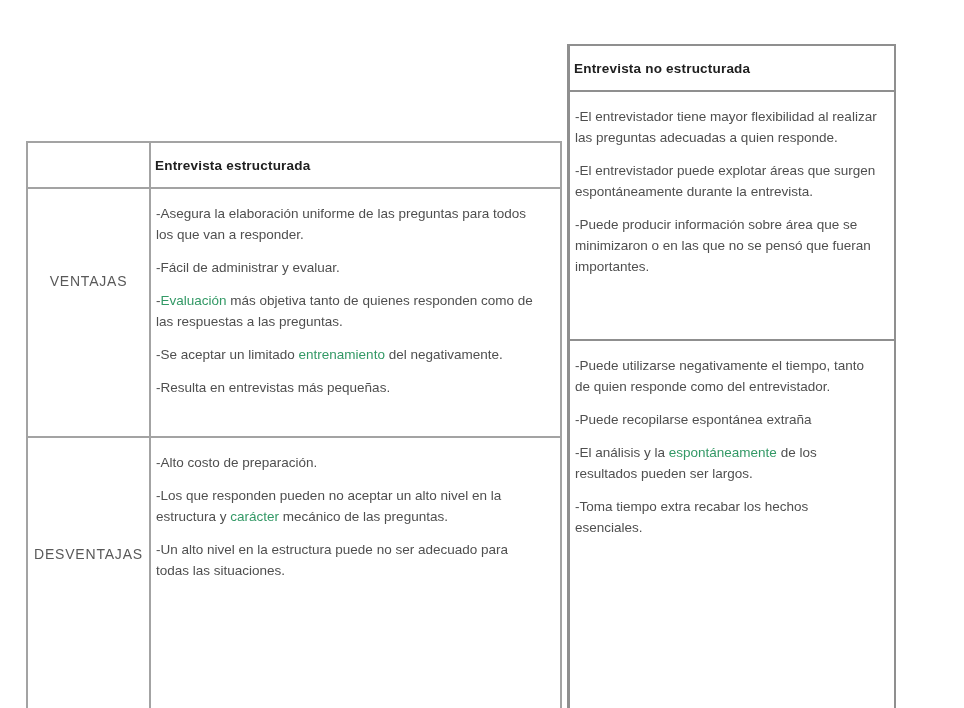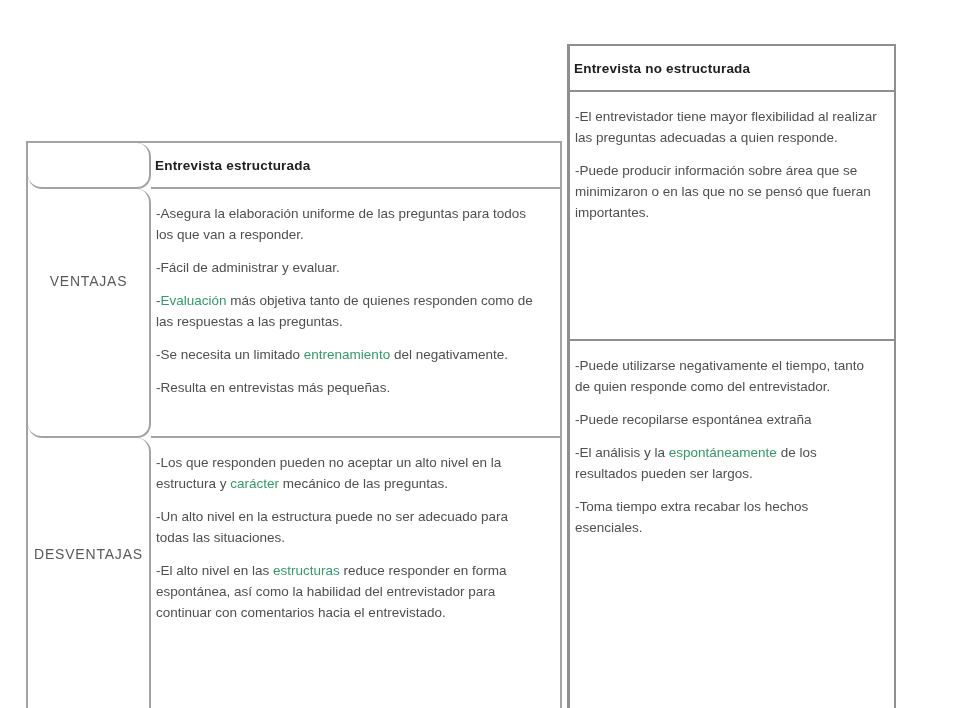--- a/index.html
+++ b/index.html
@@ -14,21 +14,21 @@
   html,body{width:964px;height:708px;background:#ffffff;overflow:hidden;}
   body{font-family:"Liberation Sans",sans-serif;color:var(--body-text);}
   .page{position:relative;width:964px;height:708px;background:#ffffff;}
   .comparison{position:absolute;left:26px;top:44px;display:flex;align-items:flex-end;}
   .gap{width:5px;background:#ffffff;flex:0 0 auto;}
   .lt{width:536px;height:595px;border:2px solid var(--border-light);
       display:grid;grid-template-columns:123px 1fr;grid-template-rows:46px 249px 1fr;background:#ffffff;}
   .rt{width:329px;height:692px;border:2px solid var(--border-dark);border-left-width:3px;
       display:grid;grid-template-columns:1fr;grid-template-rows:46px 249px 1fr;background:#ffffff;}
   .cell{overflow:hidden;}
-  .br{border-right:2px solid var(--border-light);border-radius:14px;}
+  .br{border-right:2px solid var(--border-light);}
   .bb{border-bottom:2px solid var(--border-light);}
   .rt .bb{border-bottom:2px solid var(--border-dark);}
   .header-cell{display:flex;align-items:center;padding:0 4px 0 4px;
       font-weight:bold;font-size:13.5px;color:var(--header-text);letter-spacing:0.2px;}
   .label-cell{display:flex;align-items:center;justify-content:center;
       padding-bottom:64px;font-size:14px;color:var(--label-text);letter-spacing:0.8px;}
   .body-cell{padding:2px 16px 2px 5px;font-size:13.5px;line-height:21px;}
   .body-cell p{margin:12px 0 12px 0;}
   .hl{color:var(--highlight);}
 </style>
@@ -44,42 +44,43 @@
         <span>Entrevista estructurada</span>
       </div>
 
       <div class="cell br bb label-cell">
         <span>VENTAJAS</span>
       </div>
       <div class="cell bb body-cell">
           <p><span>-Asegura la elaboración uniforme de las preguntas para todos los que van a responder.</span></p>
           <p><span>-Fácil de administrar y evaluar.</span></p>
           <p><span>-</span><span class="hl">Evaluación</span><span> más objetiva tanto de quienes responden como de las respuestas a las preguntas.</span></p>
-          <p><span>-Se necesita un limitado </span><span class="hl">entrenamiento</span><span> del negativamente.</span></p>
+          <p><span>-Se aceptar un limitado </span><span class="hl">entrenamiento</span><span> del negativamente.</span></p>
           <p><span>-Resulta en entrevistas más pequeñas.</span></p>
         </div>
 
       <div class="cell br label-cell">
         <span>DESVENTAJAS</span>
       </div>
       <div class="cell body-cell">
+          <p><span>-Alto costo de preparación.</span></p>
           <p><span>-Los que responden pueden no aceptar un alto nivel en la estructura y </span><span class="hl">carácter</span><span> mecánico de las preguntas.</span></p>
           <p><span>-Un alto nivel en la estructura puede no ser adecuado para todas las situaciones.</span></p>
-          <p><span>-El alto nivel en las </span><span class="hl">estructuras</span><span> reduce responder en forma espontánea, así como la habilidad del entrevistador para continuar con comentarios hacia el entrevistado.</span></p>
         </div>
     </div>
 
     <div class="gap"></div>
 
     <div class="rt">
       <div class="cell bb header-cell">
         <span>Entrevista no estructurada</span>
       </div>
       <div class="cell bb body-cell">
           <p><span>-El entrevistador tiene mayor flexibilidad al realizar las preguntas adecuadas a quien responde.</span></p>
+          <p><span>-El entrevistador puede explotar áreas que surgen espontáneamente durante la entrevista.</span></p>
           <p><span>-Puede producir información sobre área que se minimizaron o en las que no se pensó que fueran importantes.</span></p>
         </div>
       <div class="cell body-cell">
           <p><span>-Puede utilizarse negativamente el tiempo, tanto de quien responde como del entrevistador.</span></p>
           <p><span>-Puede recopilarse espontánea extraña</span></p>
           <p><span>-El análisis y la </span><span class="hl">espontáneamente</span><span> de los resultados pueden ser largos.</span></p>
           <p><span>-Toma tiempo extra recabar los hechos esenciales.</span></p>
         </div>
     </div>
 

